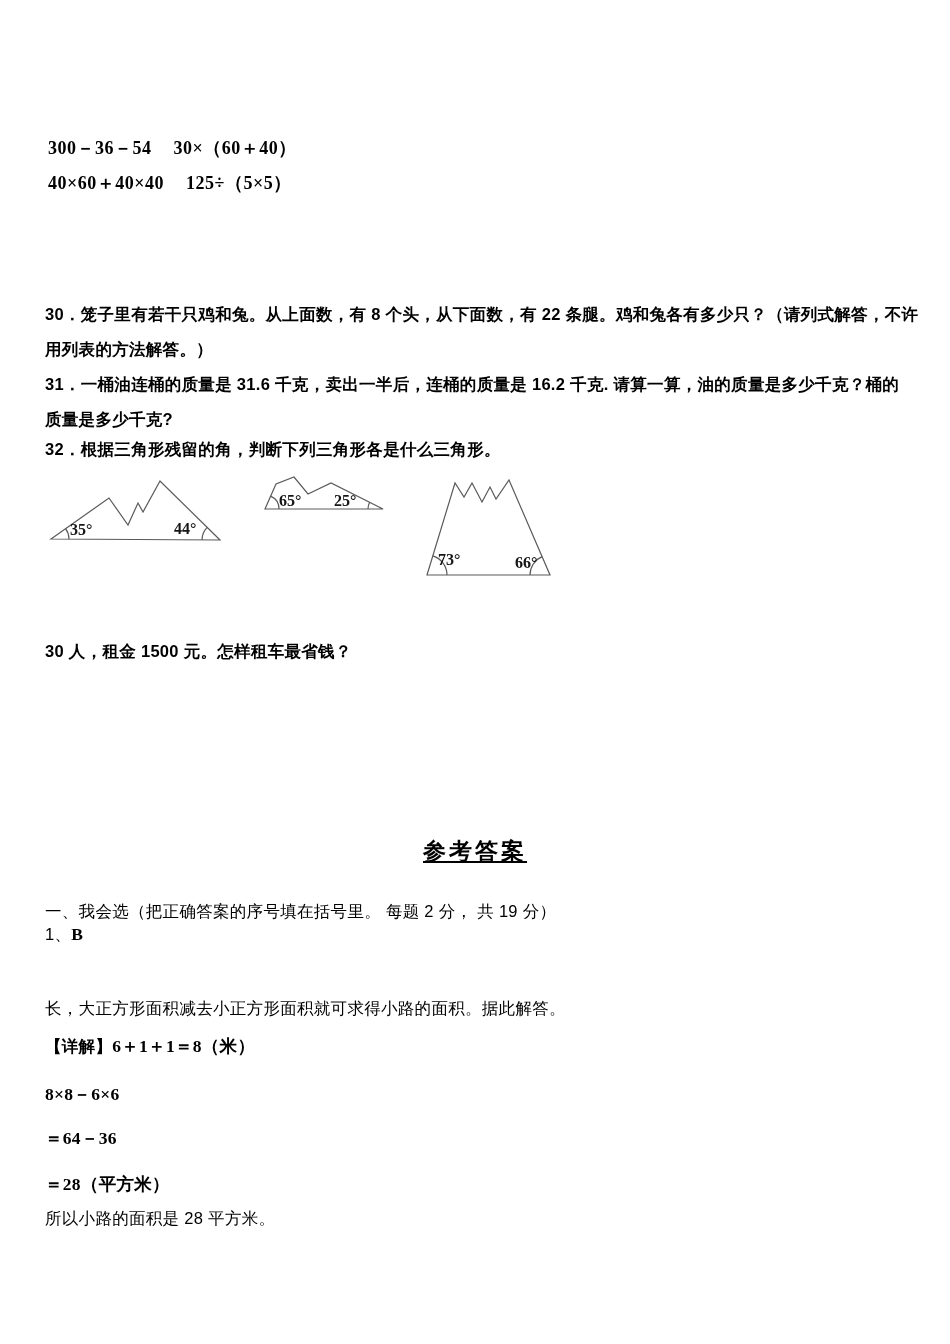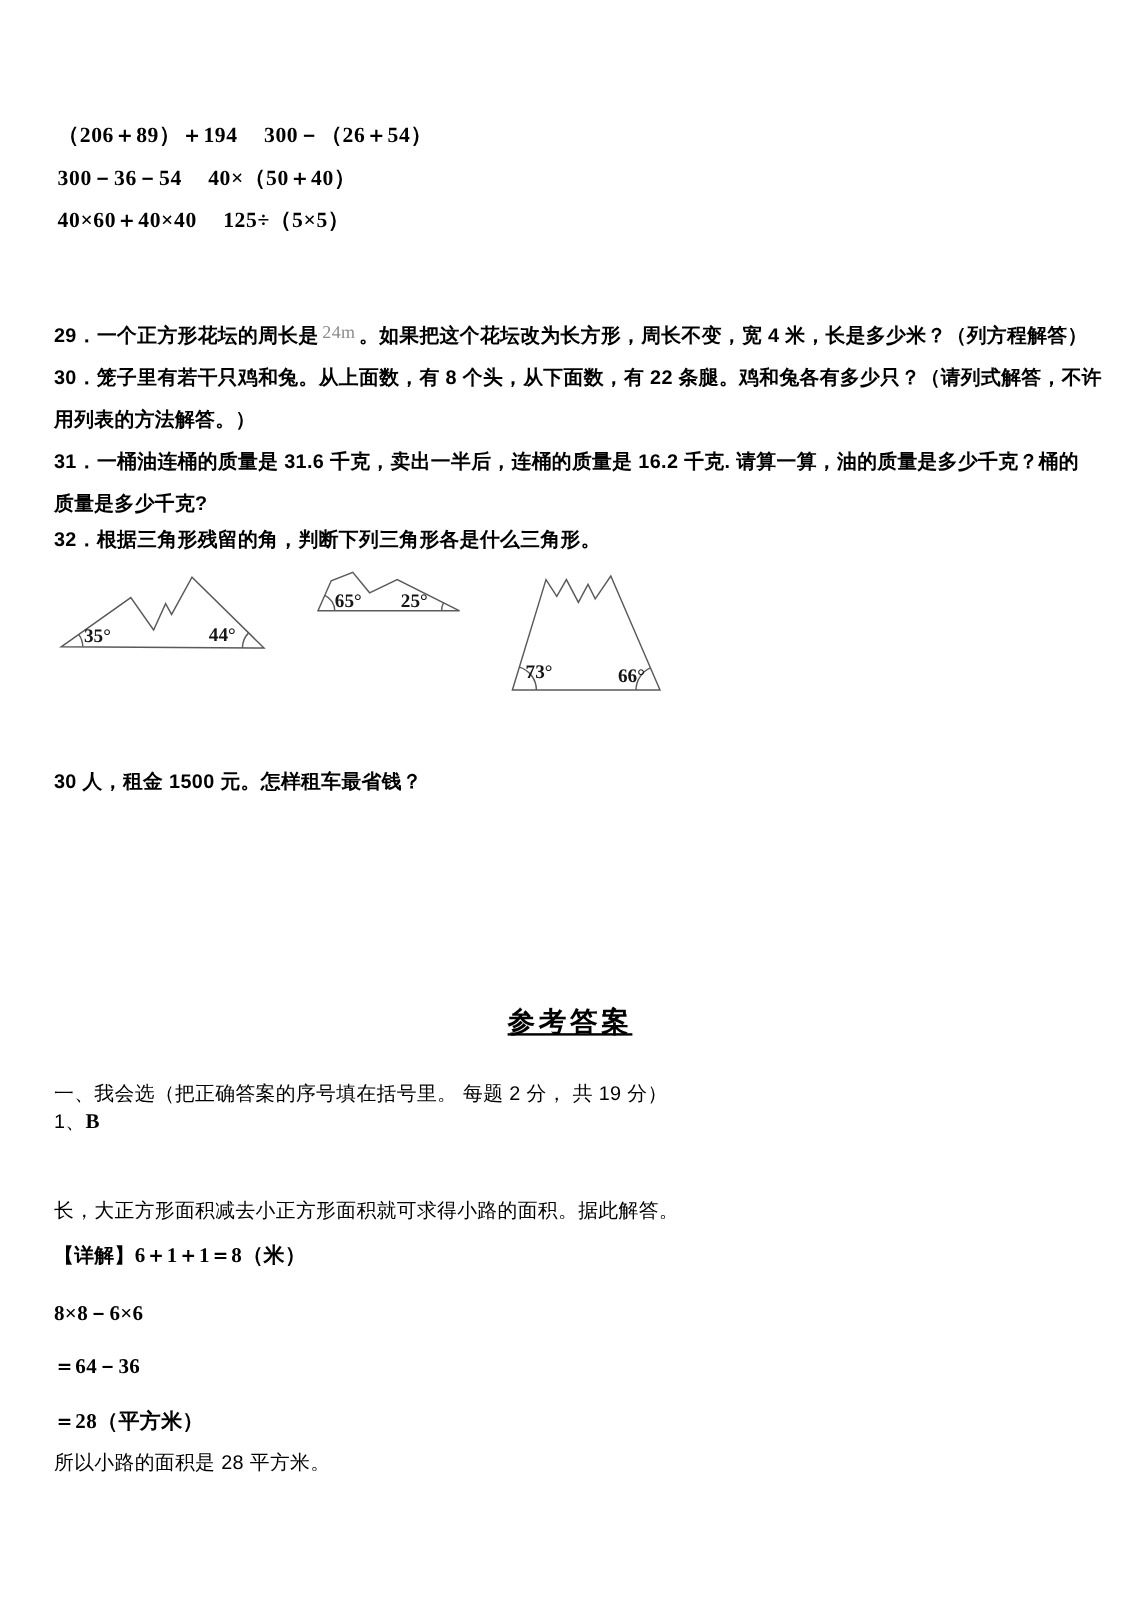--- a/index.html
+++ b/index.html
@@ -70,26 +70,24 @@
     font-size: 16px;
     font-weight: 600;
     fill: #151515;
   }
 </style>
 </head>
 <body>
 
 <div class="page">
 
-  <div class="line expr" style="top:100px"><span>（206＋89）＋194</span><span class="gap2">300－（26＋54）</span></div>
-  <div class="line expr" style="top:136px"><span>300－36－54</span><span class="gap2">40×（50＋40）</span></div>
+  <div class="line expr" style="top:136px"><span>300－36－54</span><span class="gap2">30×（60＋40）</span></div>
   <div class="line expr" style="top:171px"><span>40×60＋40×40</span><span class="gap2">125÷（5×5）</span></div>
 
 
-  <div class="line" style="top:269px"><span>29．一个正方形花坛的周长是</span><span class="unit-gray">24m</span><span>。如果把这个花坛改为长方形，周长不变，宽 4 米，长是多少米？（列方程解答）</span></div>
 
   <div class="line" style="top:304px">30．笼子里有若干只鸡和兔。从上面数，有 8 个头，从下面数，有 22 条腿。鸡和兔各有多少只？（请列式解答，不许</div>
   <div class="line" style="top:339px">用列表的方法解答。）</div>
 
   <div class="line" style="top:374px">31．一桶油连桶的质量是 31.6 千克，卖出一半后，连桶的质量是 16.2 千克. 请算一算，油的质量是多少千克？桶的</div>
   <div class="line" style="top:409px">质量是多少千克?</div>
 
   <div class="line" style="top:439px">32．根据三角形残留的角，判断下列三角形各是什么三角形。</div>
 
   <svg class="fig" style="left:40px; top:465px" width="200" height="95" viewBox="0 0 200 95">

